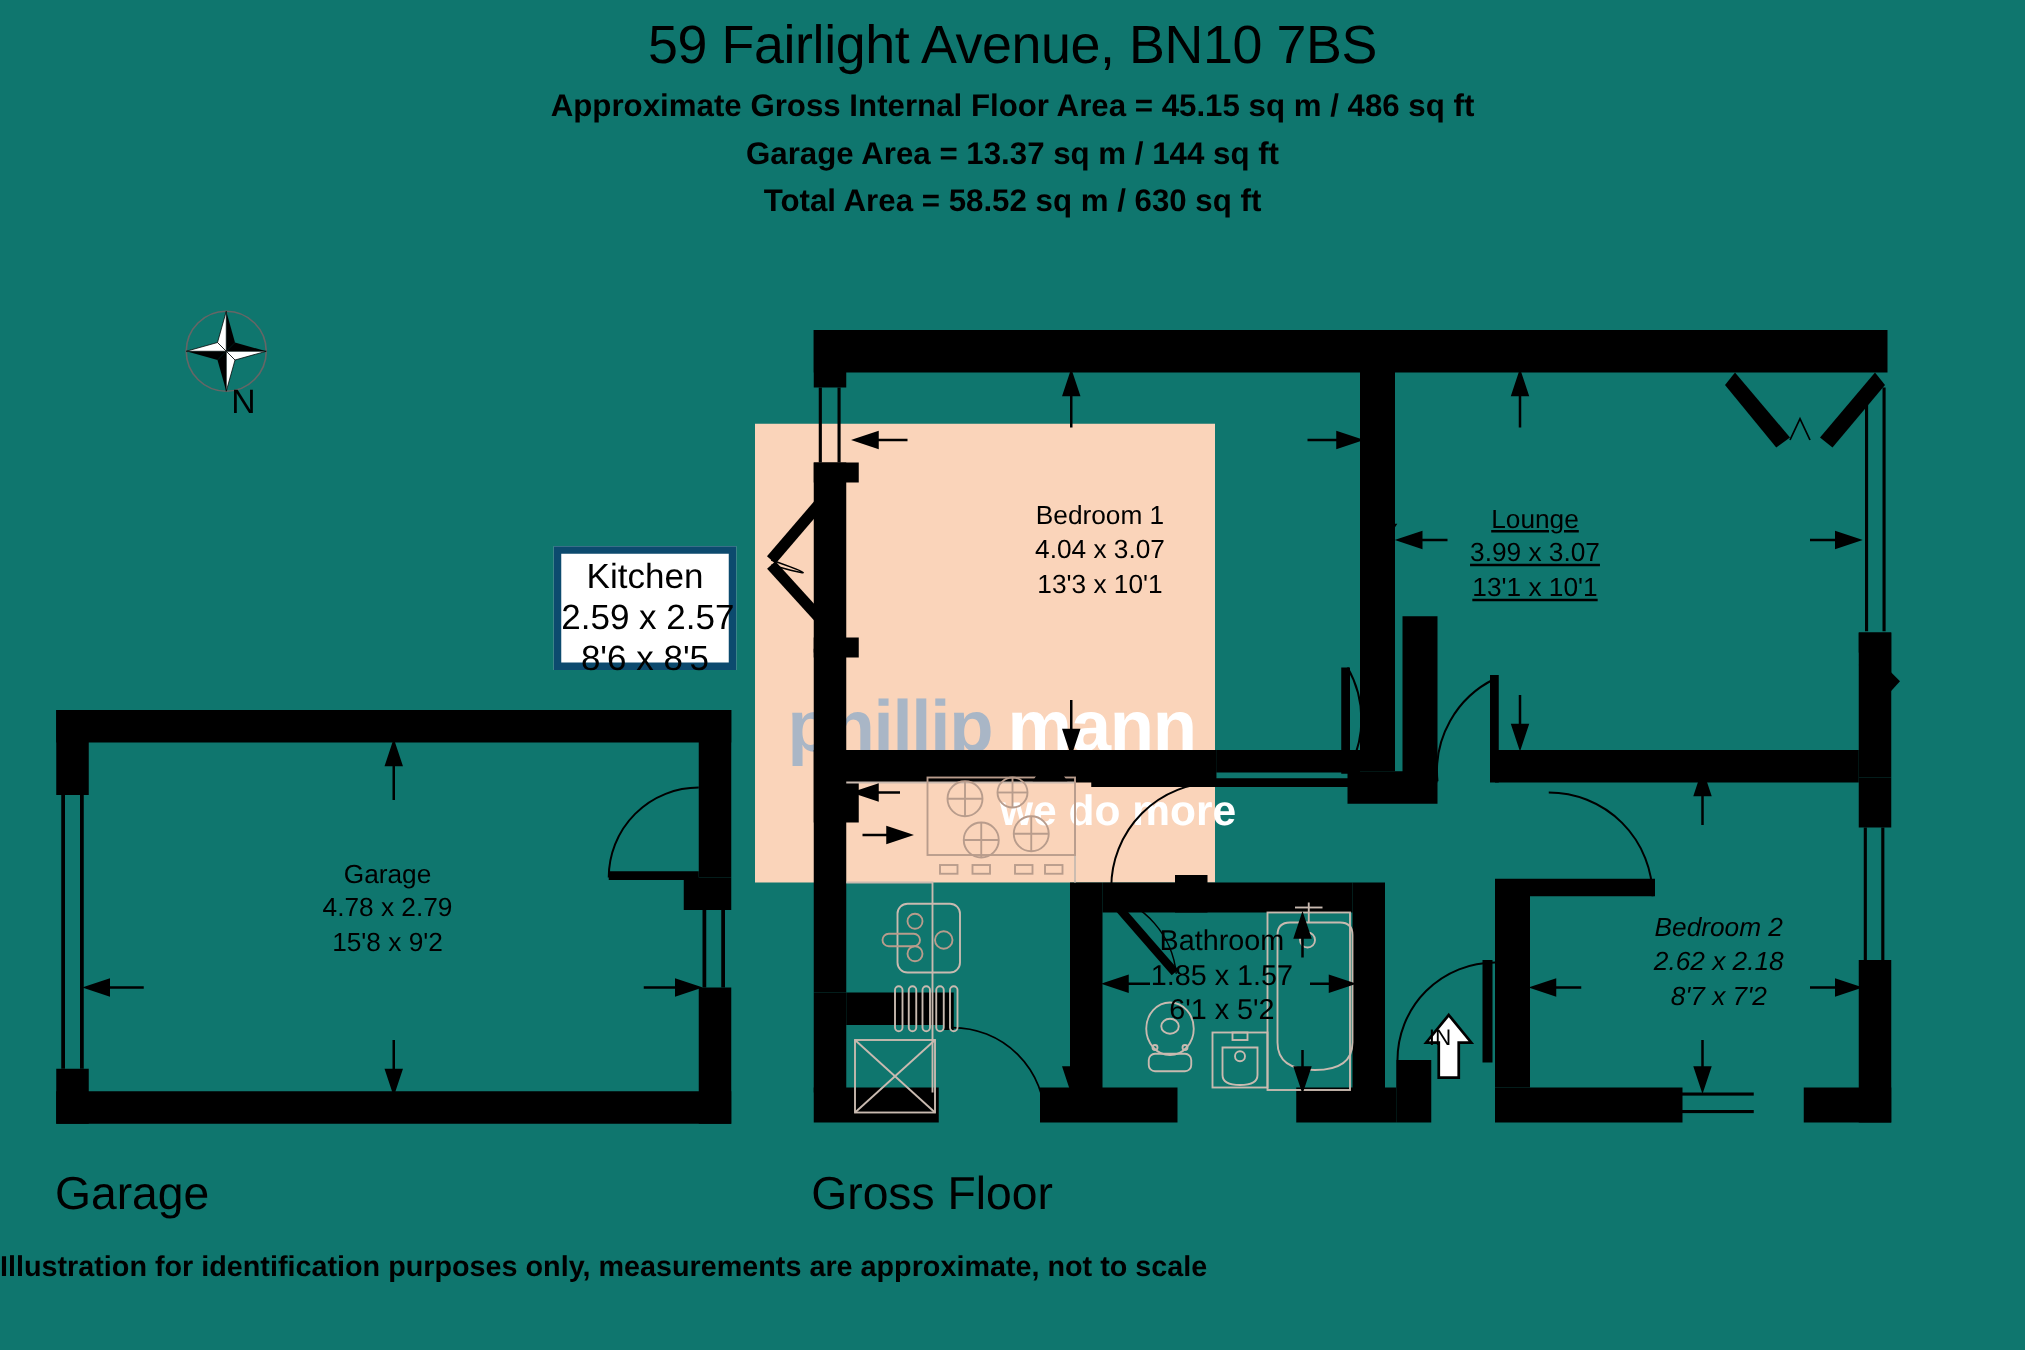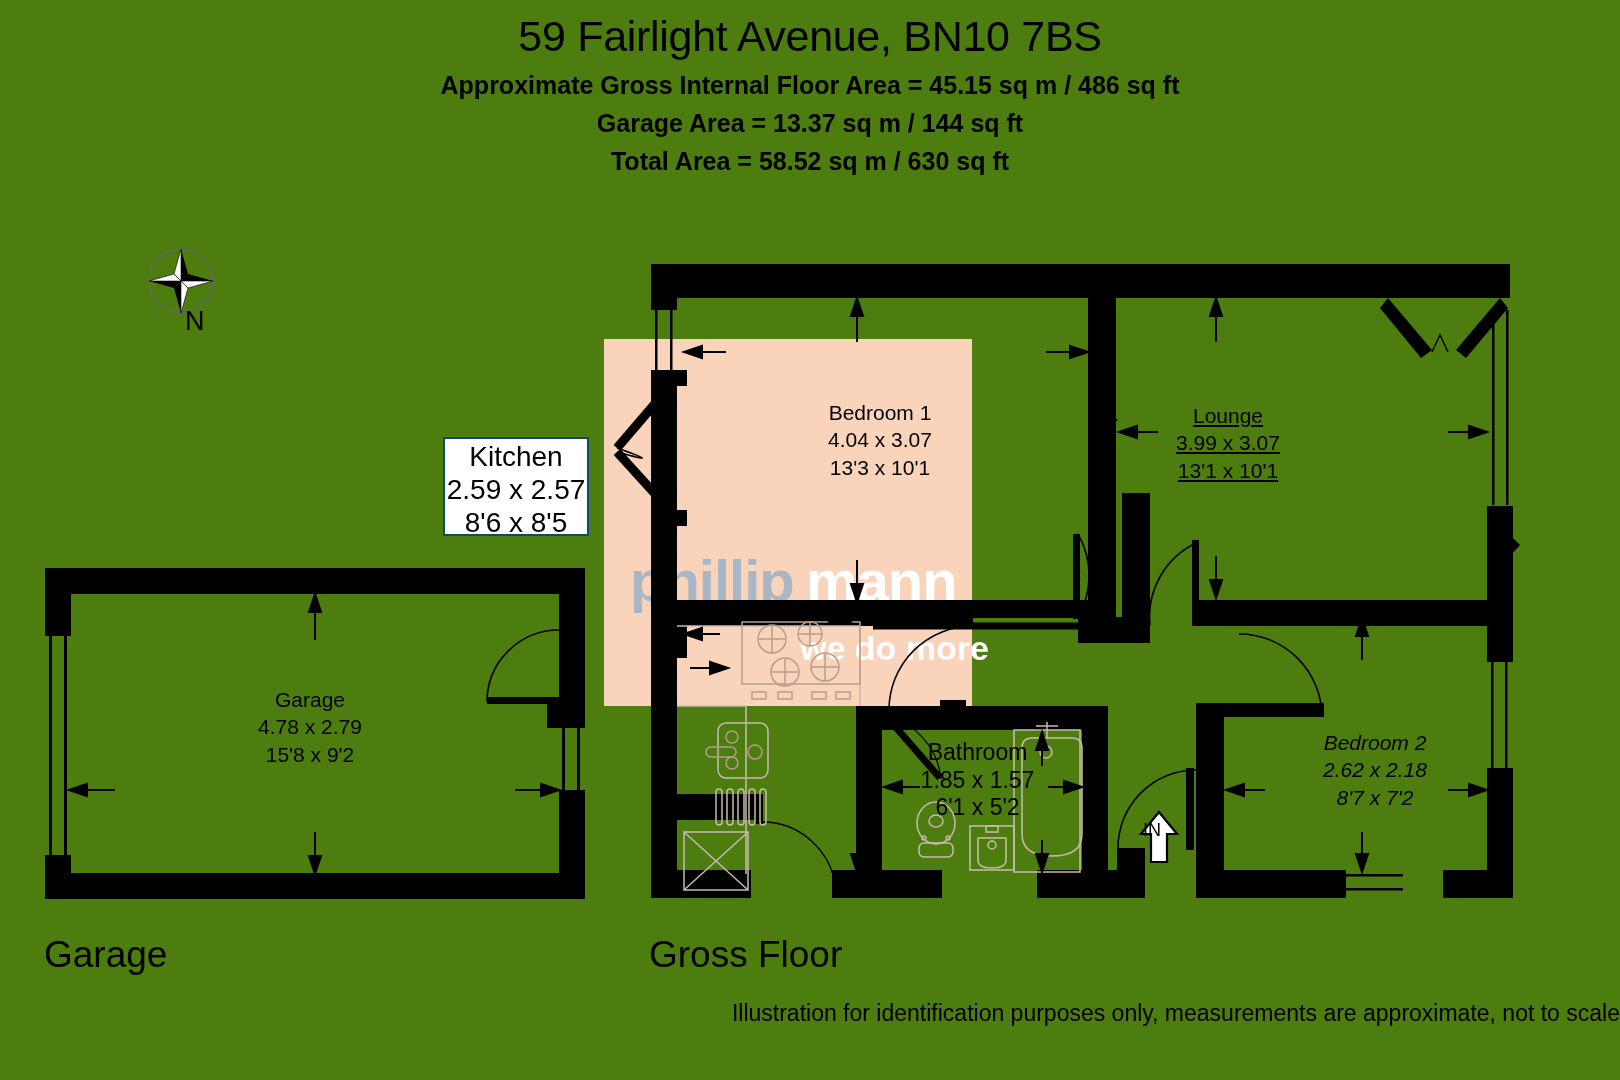--- a/index.html
+++ b/index.html
@@ -12,21 +12,21 @@
     height: 1080px;
     font-family: "Liberation Sans", sans-serif;
     color: #000000;
     overflow: hidden;
     position: relative;
   }
   #page {
     position: relative;
     width: 1620px;
     height: 1080px;
-    background: #4d7c0f;
+    background: #0f766e;
   }
 
   
   .header {
     position: absolute;
     left: 0;
     top: 0;
     width: 1620px;
     text-align: center;
     padding-top: 14px;
@@ -55,23 +55,24 @@
     font-weight: 400;
     white-space: nowrap;
   }
   #garage-floor-label { left: 44px;  top: 934px; }
   #ground-floor-label { left: 649px; top: 934px; }
   .disclaimer {
     position: absolute;
     left: 0;
     top: 1000px;
     width: 1620px;
-    text-align: right;
+    text-align: left;
     font-size: 23px;
     white-space: nowrap;
+    font-weight: bold;
   }
 
   
   #plan {
     position: absolute;
     left: 0;
     top: 0;
     width: 1620px;
     height: 1080px;
   }
@@ -85,21 +86,21 @@
     white-space: nowrap;
     color: #000;
   }
   .room-label .rl-name { display: block; }
   .room-label .rl-m    { display: block; }
   .room-label .rl-ft   { display: block; }
 
   #label-kitchen {
     left: 443px; top: 437px;
     width: 146px; height: 99px;
-    border: 2px solid #0c4a6e;
+    border: 6px solid #0c4a6e;
     background: #ffffff;
     font-size: 28px;
     line-height: 1.18;
     box-sizing: border-box;
     padding-top: 1px;
   }
   #label-bedroom1 { left: 760px; top: 399px; width: 240px; }
   #label-lounge   { left: 1108px; top: 402px; width: 240px; text-decoration: underline; }
   #label-garage   { left: 140px; top: 686px; width: 340px; }
   #label-bedroom2 { left: 1250px; top: 729px; width: 250px; font-style: italic; }

